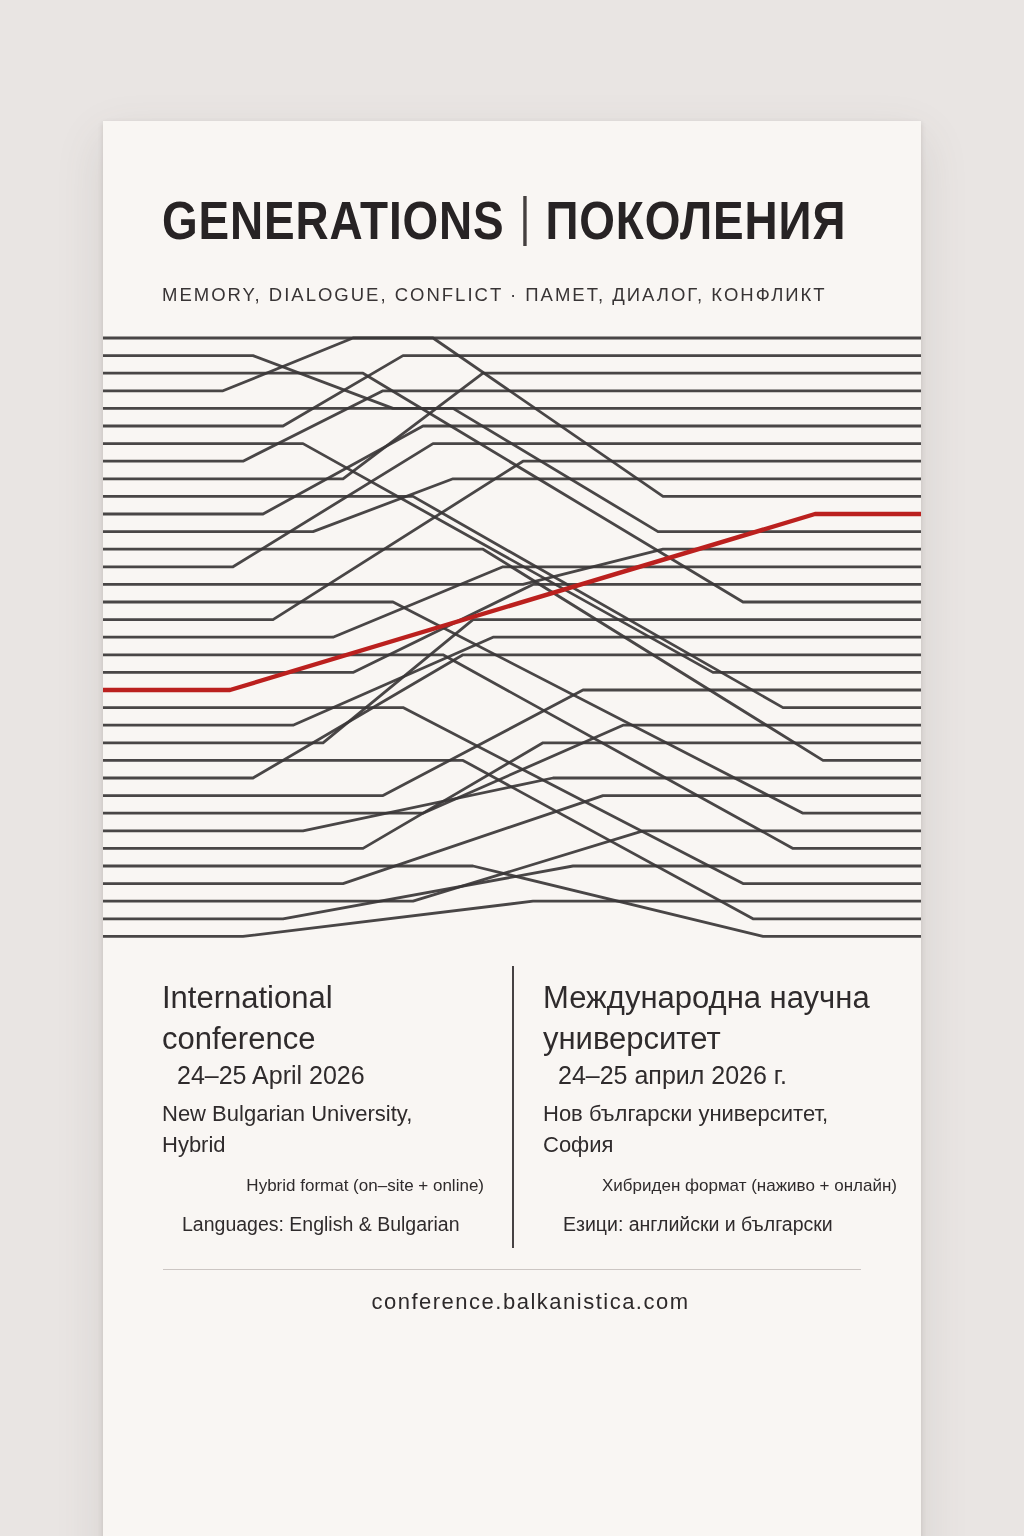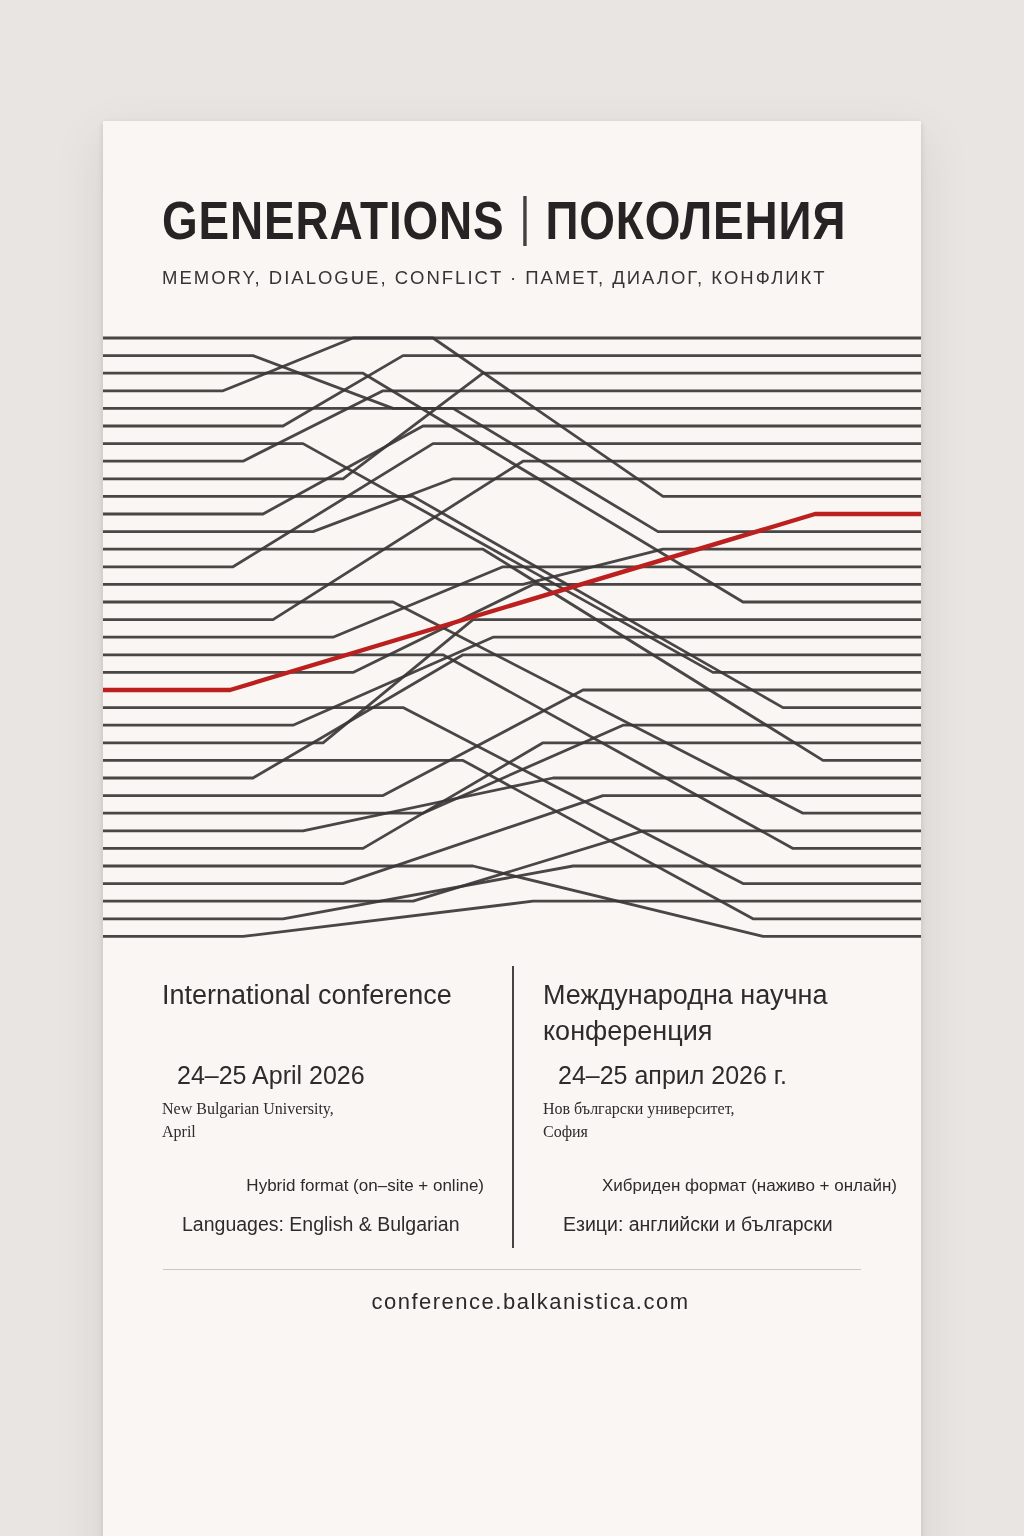--- a/index.html
+++ b/index.html
@@ -24,37 +24,37 @@
   }
   .title-word{
     font-size:54px;font-weight:700;color:#272324;
     letter-spacing:1px;line-height:1.1;
   }
   .title-bar{
     display:inline-block;width:4px;height:50px;background:#45403f;
     margin:0 22px;flex:0 0 auto;
   }
   .subtitle{
-    margin-top:17px;
+    margin-top:34px;
     font-size:18.5px;font-weight:500;color:#38３435;color:#383435;
     letter-spacing:2px;white-space:nowrap;
   }
   
   .art{position:absolute;left:0;top:200px;width:818px;height:640px;}
   
   .info{
     position:absolute;top:857px;left:0;right:0;
     padding-left:59px;padding-right:24px;
     display:grid;grid-template-columns:322px 1fr;column-gap:59px;
     color:#2f2b2c;
   }
   .col{display:flex;flex-direction:column;}
-  .b1{min-height:82px;font-size:27px;line-height:1.32;}
+  .b1{min-height:82px;font-size:31px;line-height:1.32;}
   .b2{min-height:38px;font-size:25px;line-height:1.2;margin-left:15px;}
-  .b3{min-height:77px;font-size:16px;line-height:1.42;font-family:Liberation Serif, serif;}
+  .b3{min-height:77px;font-size:22px;line-height:1.42;}
   .b4{min-height:37px;font-size:17px;line-height:1.3;text-align:right;}
   .b5{font-size:19.5px;line-height:1.3;margin-left:20px;}
   .col-divider{
     position:absolute;left:409px;top:845px;width:2px;height:282px;
     background:#474243;
   }
   
   .rule{
     position:absolute;left:60px;right:60px;top:1148px;height:0;
     border-top:1px solid #ccc6c3;
@@ -113,26 +113,26 @@
       <polyline points="0,580.2 310,580.2 540,509.80000000000007 818,509.80000000000007" fill="none" stroke="#3a3637" stroke-width="2.8" stroke-linejoin="round" opacity="0.92"></polyline>
       <polyline points="0,597.8000000000001 180,597.8000000000001 470,545 818,545" fill="none" stroke="#3a3637" stroke-width="2.8" stroke-linejoin="round" opacity="0.92"></polyline>
       <polyline points="0,615.4000000000001 140,615.4000000000001 430,580.2 818,580.2" fill="none" stroke="#3a3637" stroke-width="2.8" stroke-linejoin="round" opacity="0.92"></polyline>
       <polyline points="0,369 127,369 712,193 818,193" fill="none" stroke="#bb201e" stroke-width="4.4" stroke-linejoin="round" opacity="1"></polyline>
     </svg>
 
   <div class="info">
     <div class="col">
       <div class="b1">International conference</div>
       <div class="b2">24–25 April 2026</div>
-      <div class="b3"><span>New Bulgarian University,</span><br><span>April</span></div>
+      <div class="b3"><span>New Bulgarian University,</span><br><span>Hybrid</span></div>
       <div class="b4">Hybrid format (on–site + online)</div>
       <div class="b5">Languages: English &amp; Bulgarian</div>
     </div>
     <div class="col">
-      <div class="b1">Международна научна конференция</div>
+      <div class="b1">Международна научна университет</div>
       <div class="b2">24–25 април 2026 г.</div>
       <div class="b3"><span>Нов български университет,</span><br><span>София</span></div>
       <div class="b4">Хибриден формат (наживо + онлайн)</div>
       <div class="b5">Езици: английски и български</div>
     </div>
   </div>
   <div class="col-divider"></div>
 
   <div class="rule"></div>
   <div class="website">conference.balkanistica.com</div>

